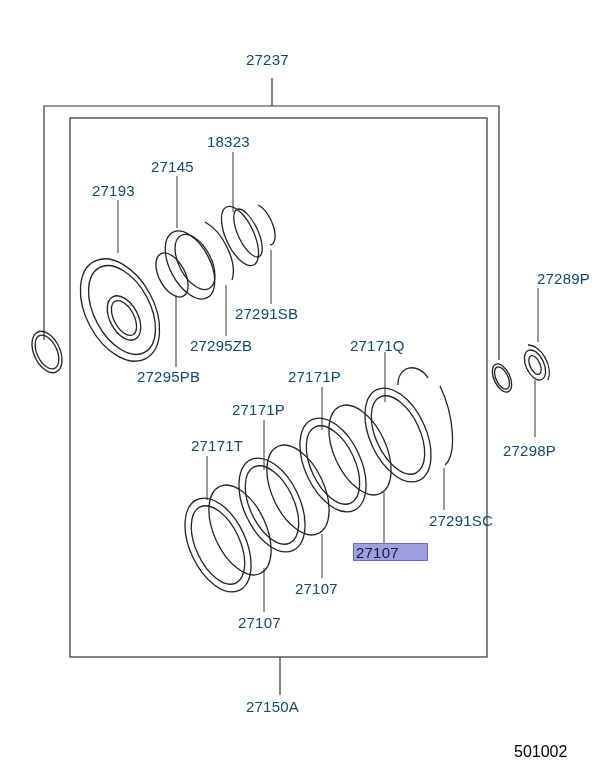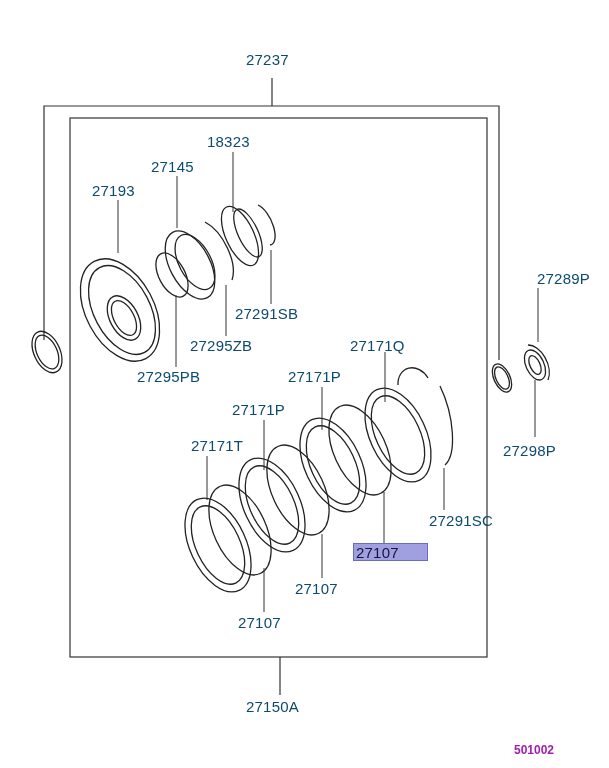--- a/index.html
+++ b/index.html
@@ -3,21 +3,21 @@
 <meta charset="utf-8">
 <style>
   html, body { margin:0; padding:0; background:#ffffff; }
   body { width:609px; height:768px; position:relative; overflow:hidden;
          font-family:"Liberation Sans", sans-serif; }
   svg.diagram { position:absolute; left:0; top:0; }
   .lbl { position:absolute; font-size:15px; color:#0c4a6e; line-height:16px;
          white-space:nowrap; letter-spacing:0.2px; }
   .lbl.hl { background:#a0a0e0; border:1px solid #6a6ac8; color:#14143c;
             padding:0 2px; width:70px; height:18px; line-height:18px; box-sizing:border-box; }
-  .code { position:absolute; font-size:12px; color:#a21caf;font-weight:bold; }
+  .code { position:absolute; font-size:16px; color:#000000; }
 </style>
 </head>
 <body>
 
 <svg class="diagram" width="609" height="768" viewBox="0 0 609 768">
 
   <g fill="none" stroke="#333" stroke-width="1.2">
     <line x1="272" y1="78" x2="272" y2="106"></line>
     <polyline points="44,340 44,106 499,106 499,360"></polyline>
     <rect x="70" y="118" width="417" height="539"></rect>

